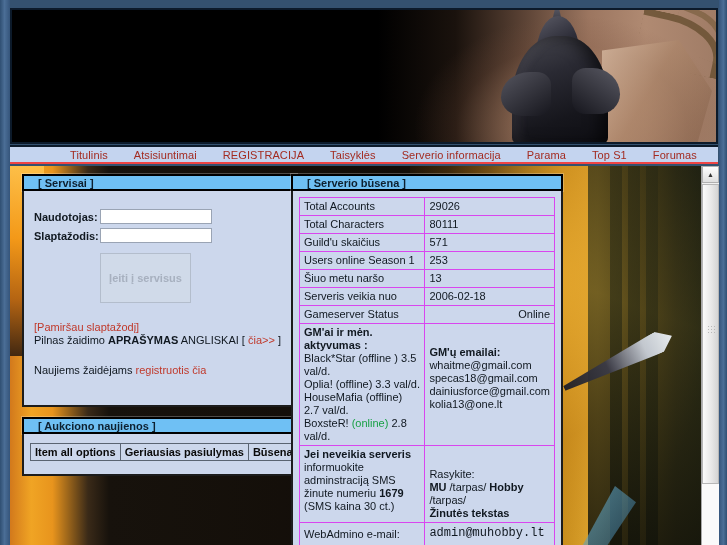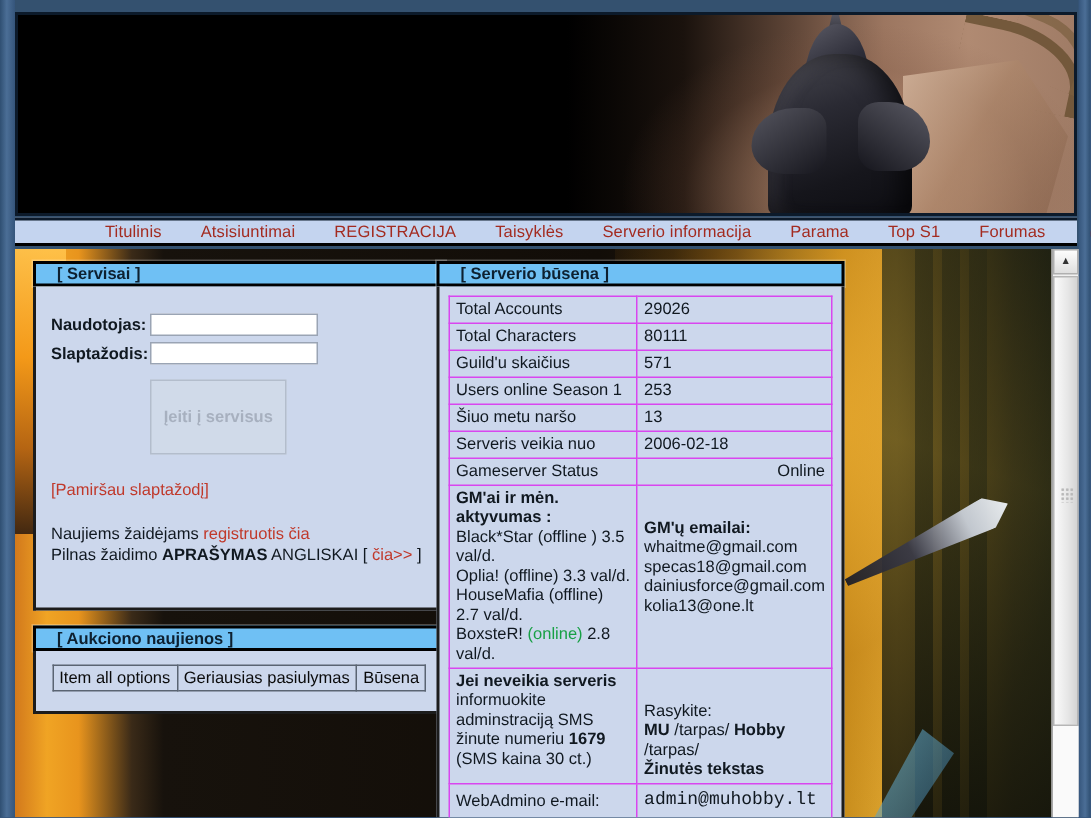--- a/index.html
+++ b/index.html
@@ -131,21 +131,21 @@
   }
 
   
   #nav {
     position: absolute;
     left: 10px; top: 145px;
     width: 708px; height: 19px;
     box-sizing: border-box;
     background: #c4d4ef;
     border-top: 2px solid #0c1a2a;
-    border-bottom: 2px solid #000000;
+    border-bottom: 2px solid #ef4444;
     display: flex;
     align-items: center;
     padding-left: 60px;
     z-index: 4;
   }
   .nav-item {
     color: #a32b20;
     font-size: 11px;
     margin-right: 26px;
     white-space: nowrap;
@@ -299,21 +299,21 @@
   #auction-head { margin-top: 10px; }
   .auction-table {
     border-collapse: collapse;
     margin: 3px auto 3px auto;
     font-size: 11px;
   }
   .auction-table th {
     border: 1px solid #5a6472;
     background: #ccd7ec;
     color: #0a0a0a;
-    font-weight: normal;
+    font-weight: bold;
     padding: 2px 4px;
     white-space: nowrap;
   }
 
   
   .status-table {
     border-collapse: collapse;
     width: 100%;
     font-size: 11px;
     background: #ccd7ec;
@@ -442,25 +442,25 @@
         <span class="form-label">Slaptažodis:</span>
         <input class="form-input" type="password" value="" style="">
       </div>
 
       <div class="submit-wrap">
         <button class="submit-btn">Įeiti į servisus</button>
       </div>
 
       <div class="forgot-link">[Pamiršau slaptažodį]</div>
 
+      <div class="reg-line" style="margin-top:0">
+        <span>Pilnas žaidimo </span><b>APRAŠYMAS</b><span> ANGLISKAI [ </span><a>čia&gt;&gt;</a><span> ]</span>
+      </div>
       <div class="reg-line">
         <span>Naujiems žaidėjams </span><a>registruotis čia</a>
-      </div>
-      <div class="reg-line" style="margin-top:0">
-        <span>Pilnas žaidimo </span><b>APRAŠYMAS</b><span> ANGLISKAI [ </span><a>čia&gt;&gt;</a><span> ]</span>
       </div>
 
       <div class="spacer-bot"></div>
     </div>
 
     <div class="panel-head" id="auction-head">
       <span>[ Aukciono naujienos ]</span>
     </div>
     <div class="panel-body" style="padding:6px 6px 10px 6px">
       <table class="auction-table">

